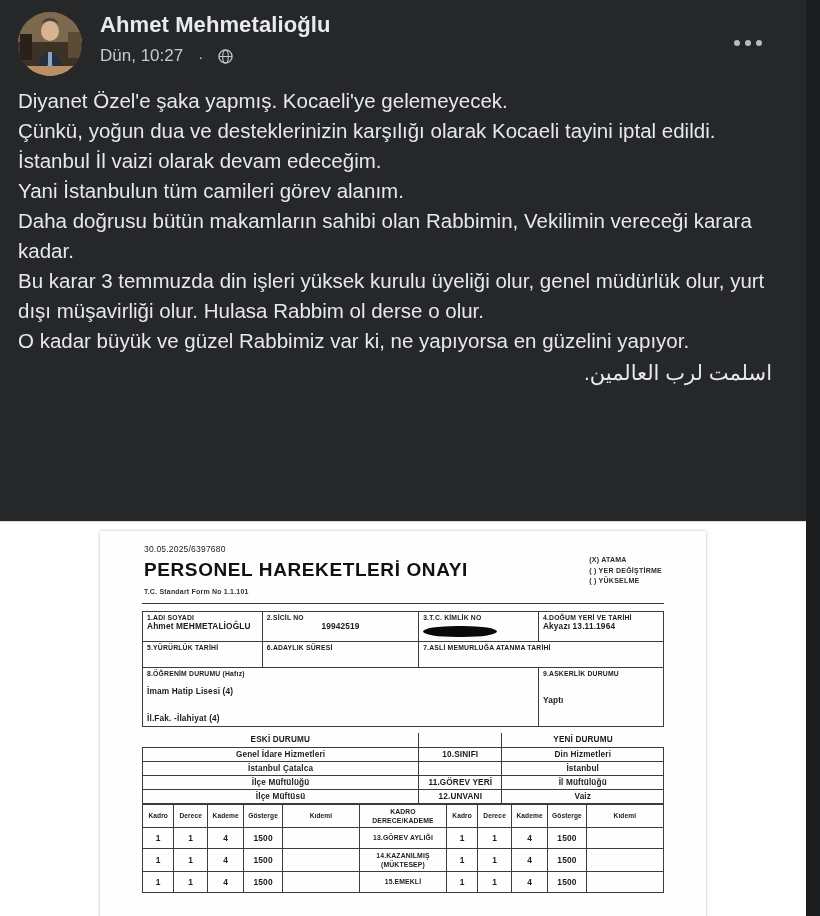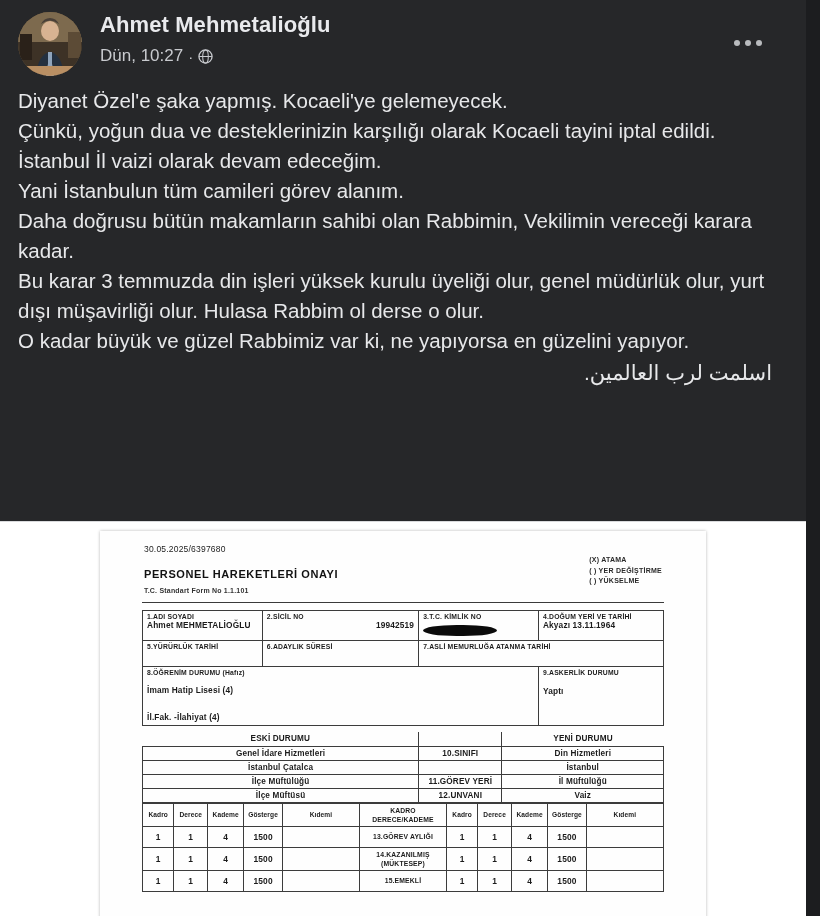--- a/index.html
+++ b/index.html
@@ -36,21 +36,21 @@
   }
   .avatar svg { display:block; width: 64px; height: 64px; }
 
   .author-name {
     position: absolute; left: 86px; top: 4px;
     font-size: 22px; font-weight: bold; color: #e9eaed;
     letter-spacing: .1px;
   }
   .meta-row {
     position: absolute; left: 86px; top: 38px;
-    display: flex; align-items: center; gap: 5px;
+    display: flex; align-items: center; gap: 15px;
     font-size: 17px; color: #c8cace;
   }
   .meta-dot { color:#c8cace; font-size: 15px; }
   .globe-icon { display:inline-block; width:15px; height:15px; }
   .globe-icon svg { display:block; }
 
   .more-dots {
     position: absolute; right: 26px; top: 24px;
     width: 40px; height: 22px;
     display: flex; align-items: center; justify-content: center; gap: 5px;
@@ -101,22 +101,22 @@
     width: 606px; height: 390px;
     background: #fefefe;
     box-shadow: 0 0 3px rgba(0,0,0,.28);
     padding: 10px 16px 0 16px;
     font-family: "Liberation Sans", sans-serif;
     color: #17181a;
   }
 
   .doc-refno { font-size: 8.5px; letter-spacing:.2px; margin: 3px 0 0 28px; color:#222; }
   .doc-title {
-    font-size: 11px; font-weight: bold; letter-spacing: .6px;
-    margin: 14px 0 0 28px; color:#111;
+    font-size: 19px; font-weight: bold; letter-spacing: .6px;
+    margin: 5px 0 0 28px; color:#111;
   }
   .doc-formno {
     font-size: 7px; font-weight: bold; letter-spacing:.2px;
     margin: 7px 0 0 28px; color:#333;
   }
   .doc-choices {
     position: absolute; right: 44px; top: 24px;
     font-size: 7px; font-weight: bold; line-height: 10.5px;
     letter-spacing: .25px; color:#2a2a2a;
   }
@@ -135,21 +135,21 @@
     border: 1px solid #3c3c3c;
     vertical-align: top;
     padding: 2px 4px 3px 4px;
     font-size: 7px;
     font-weight: bold;
     letter-spacing: .15px;
     color: #1b1b1b;
   }
   .lbl { display:block; font-size: 6.8px; font-weight: bold; letter-spacing:.2px; }
   .val { display:block; font-size: 8.3px; font-weight: bold; margin-top: 0; }
-  .val-c { text-align: right; }
+  .val-c { text-align: center; }
   .h-40 { height: 30px; }
   .h-33 { height: 26px; }
   .h-50 { height: 42px; }
   .redact {
     display: inline-block;
     width: 74px; height: 11px;
     background: #0b0b0b;
     border-radius: 50%/55%;
     margin-top: 5px;
   }
@@ -284,21 +284,21 @@
           </td>
         </tr>
         <tr>
           <td class="h-50" colspan="3">
             <span class="lbl">8.ÖĞRENİM DURUMU  (Hafız)</span>
             <span class="val" style="margin-top:9px">İmam Hatip Lisesi (4)</span>
             <span class="val" style="margin-top:17px">İl.Fak. -İlahiyat (4)</span>
           </td>
           <td class="h-50">
             <span class="lbl">9.ASKERLİK DURUMU</span>
-            <span class="val" style="margin-top:10px">Yaptı</span>
+            <span class="val" style="margin-top:18px">Yaptı</span>
           </td>
         </tr>
       </tbody>
         </table>
 
       <table class="doc-tbl tbl2">
         <tbody>
             <tr>
           <td class="sec-head" colspan="1" style="width:53%;border-left:none;border-top:none;border-bottom:none">ESKİ DURUMU</td>
           <td style="width:16%;border:none"></td>

